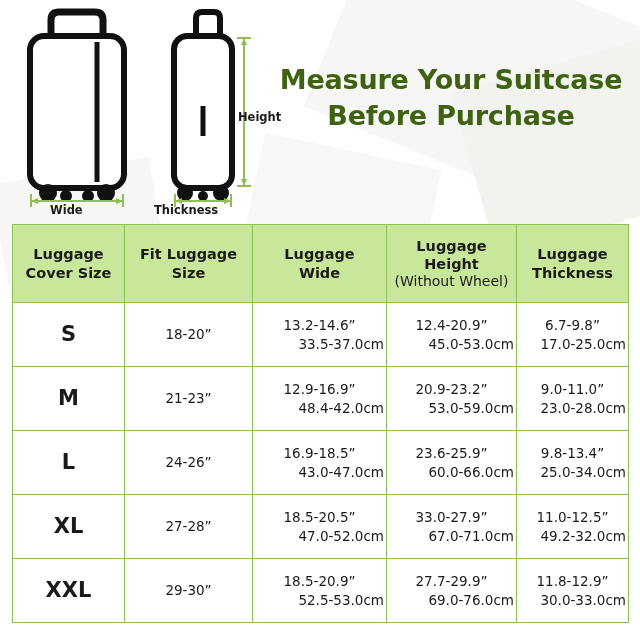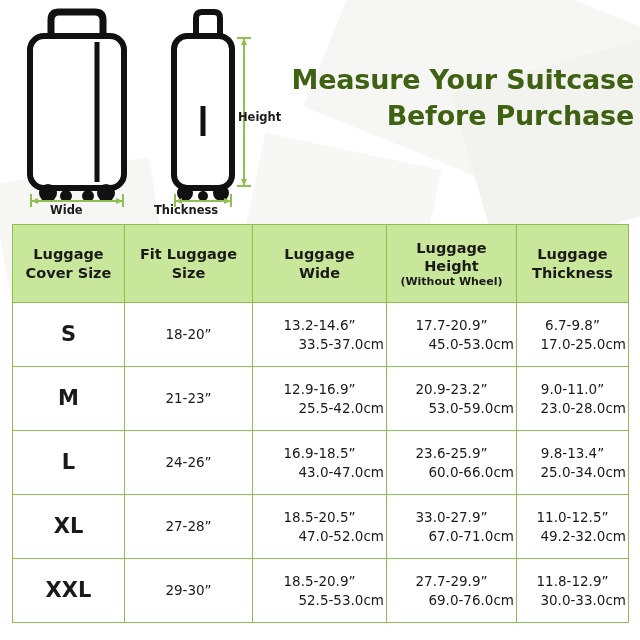--- a/index.html
+++ b/index.html
@@ -35,21 +35,21 @@
     position: absolute;
     left: 0; top: 0;
     width: 640px; height: 222px;
   }
 
   .heading {
     position: absolute;
     left: 268px;
     top: 62px;
     width: 366px;
-    text-align: right;
+    text-align: center;
     color: #3f6212;
     font-family: "DejaVu Sans", sans-serif;
     font-weight: bold;
     font-size: 27px;
     line-height: 1.35;
     letter-spacing: -0.2px;
   }
 
   
   .case-svg { position: absolute; }
@@ -89,22 +89,22 @@
     background: #c9e79a;
     font-family: "DejaVu Sans", sans-serif;
     font-weight: bold;
     font-size: 14.5px;
     line-height: 1.25;
     height: 78px;
     padding: 2px 2px;
   }
   thead th .sub {
     display: block;
-    font-size: 11px;
-    font-weight: bold;
+    font-size: 14px;
+    font-weight: normal;
   }
   tbody td {
     background: #ffffff;
     height: 64px;
     font-family: "DejaVu Sans", sans-serif;
     font-size: 13.5px;
     line-height: 1.35;
     padding: 2px;
   }
   tbody td.size {
@@ -221,34 +221,34 @@
       </thead>
       <tbody>
         <tr>
           <td class="size">S</td>
           <td>18-20”</td>
           <td>
             <span>13.2-14.6”</span>
             <span class="l2">33.5-37.0cm</span>
           </td>
           <td>
-            <span>17.7-20.9”</span>
+            <span>12.4-20.9”</span>
             <span class="l2">45.0-53.0cm</span>
           </td>
           <td>
             <span>6.7-9.8”</span>
             <span class="l2">17.0-25.0cm</span>
           </td>
         </tr>
         <tr>
           <td class="size">M</td>
           <td>21-23”</td>
           <td>
             <span>12.9-16.9”</span>
-            <span class="l2">25.5-42.0cm</span>
+            <span class="l2">48.4-42.0cm</span>
           </td>
           <td>
             <span>20.9-23.2”</span>
             <span class="l2">53.0-59.0cm</span>
           </td>
           <td>
             <span>9.0-11.0”</span>
             <span class="l2">23.0-28.0cm</span>
           </td>
         </tr>

